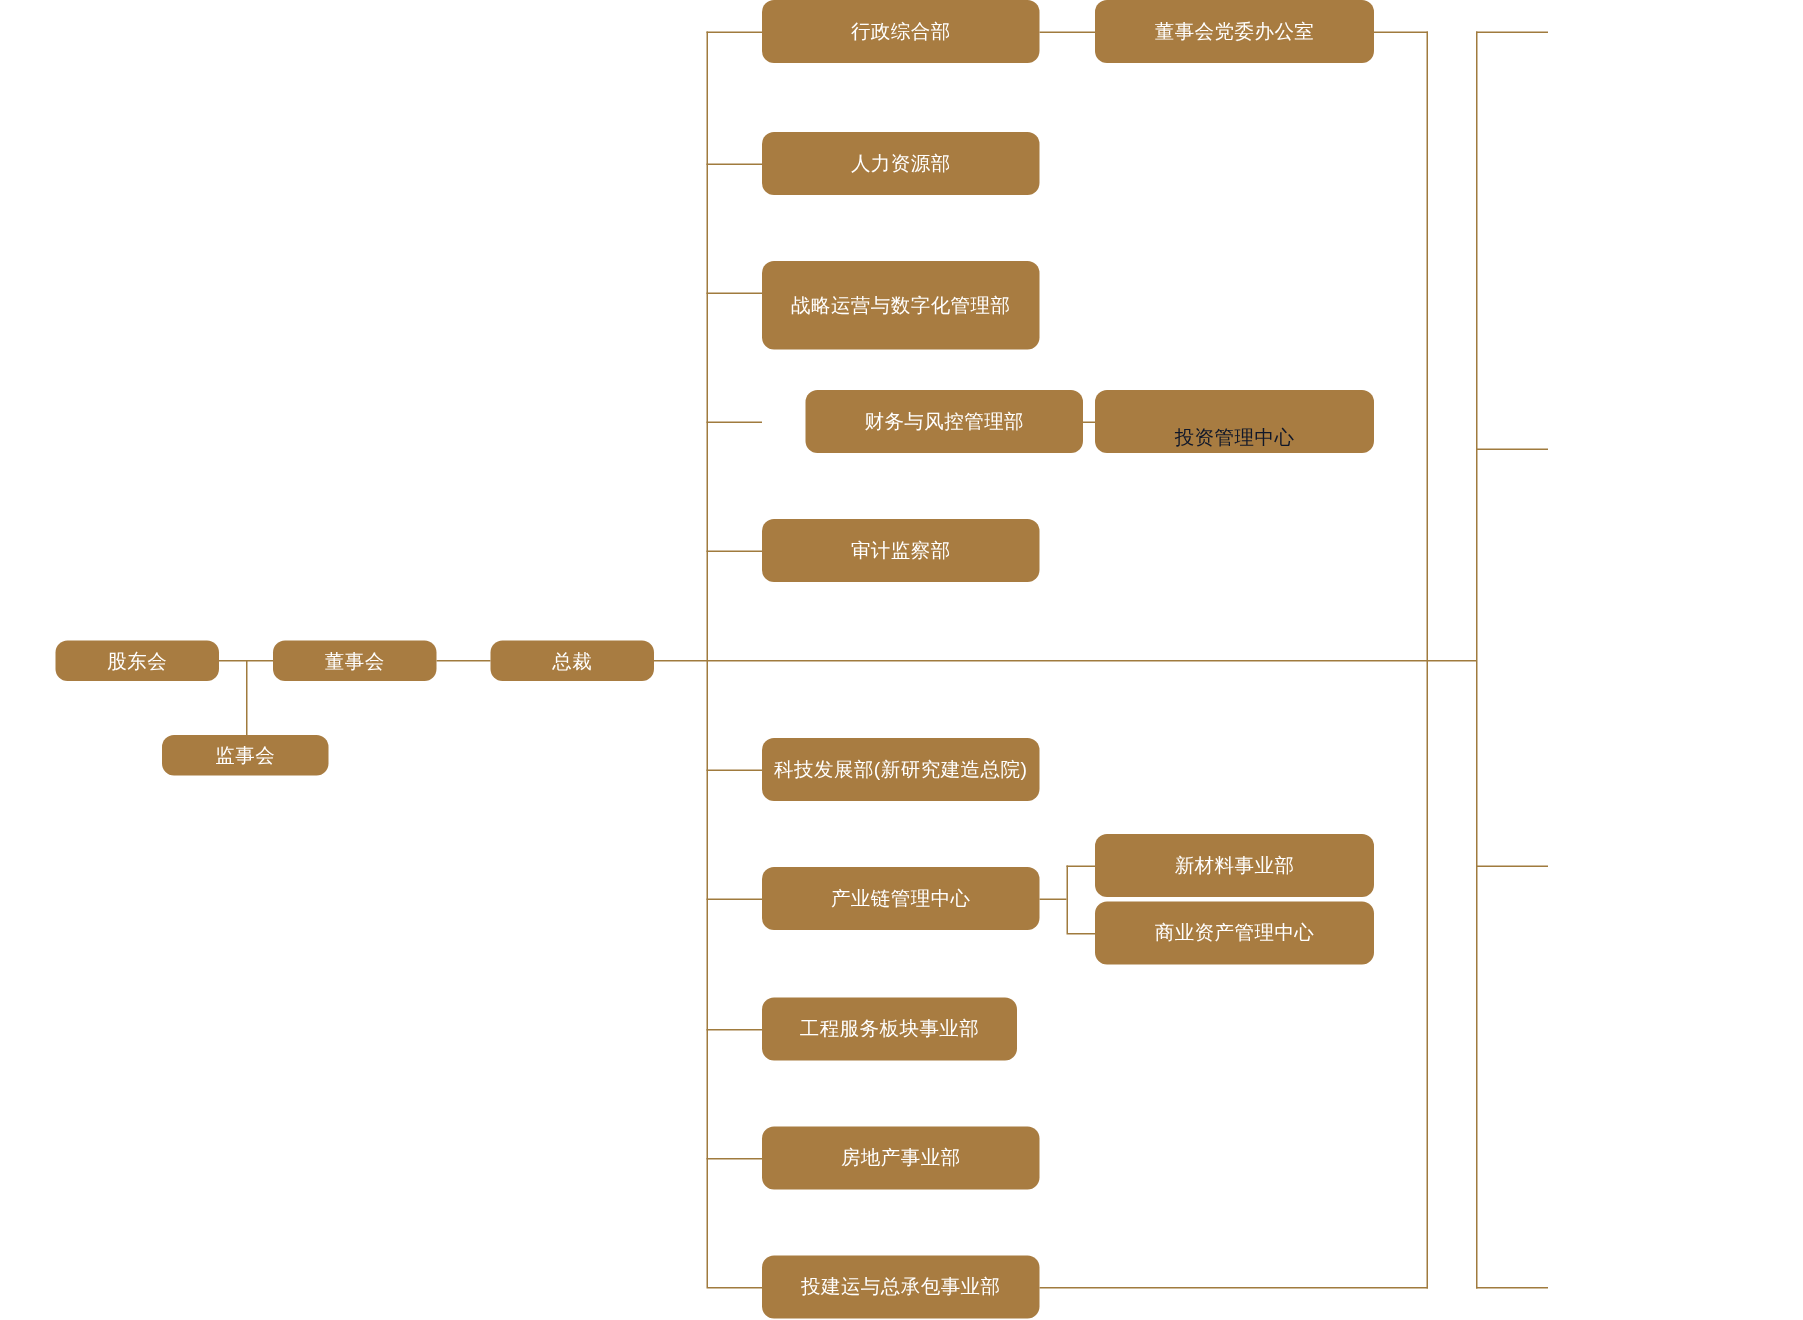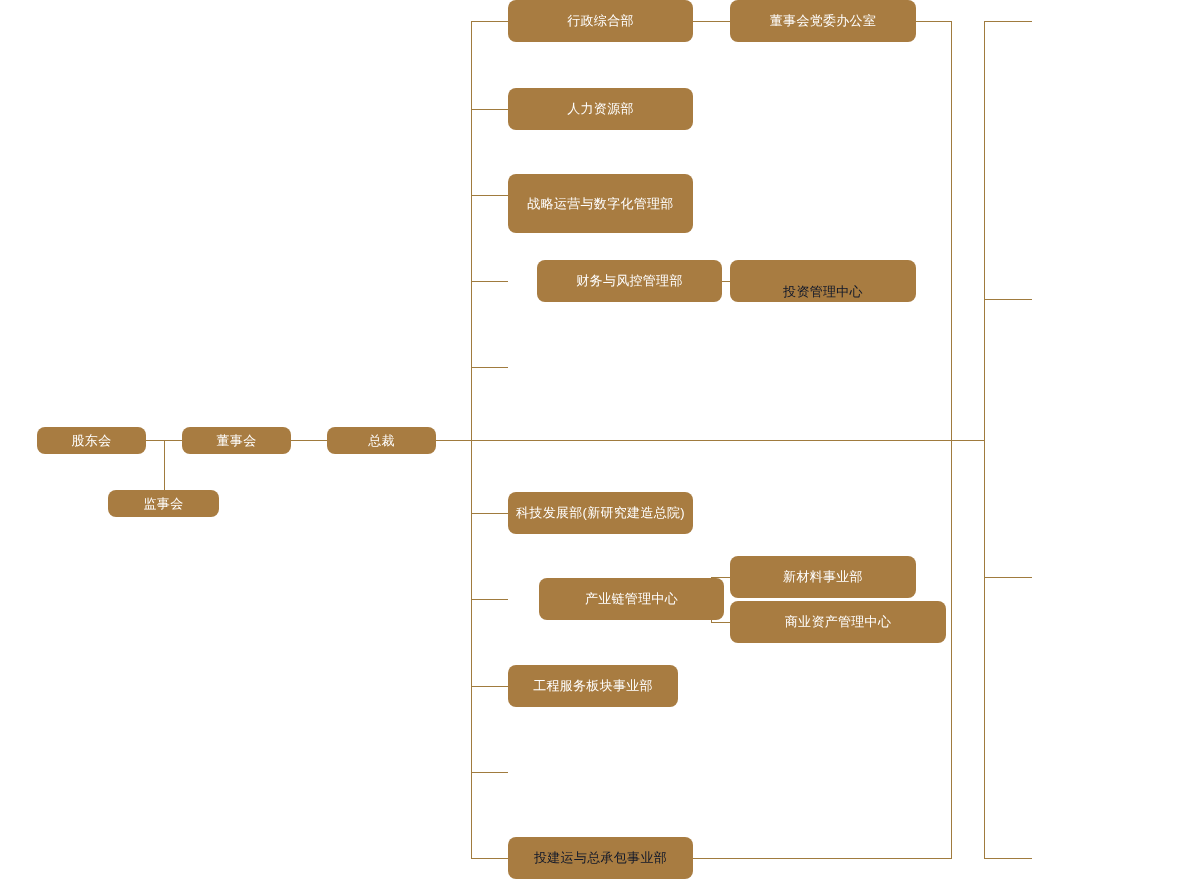--- a/index.html
+++ b/index.html
@@ -121,39 +121,45 @@
   </div>
 
   <div class="node" style="left: 508px; top: 260px; width: 185px; height: 42px; background: rgb(168, 124, 65); color: rgb(255, 255, 255); margin-left: 29px;">
     <span>财务与风控管理部</span>
   </div>
 
   <div class="node" style="left: 730px; top: 260px; width: 186px; height: 42px; background: rgb(168, 124, 65); color: #0f172a; align-items: flex-end;">
     <span>投资管理中心</span>
   </div>
 
+  <div class="node" style="left: 508px; top: 346px; width: 185px; height: 42px; background: rgb(168, 124, 65); color: rgb(255, 255, 255);">
+    <span>审计监察部</span>
+  </div>
 
   <div class="node" style="left: 508px; top: 492px; width: 185px; height: 42px; background: rgb(168, 124, 65); color: rgb(255, 255, 255);">
     <span>科技发展部(新研究建造总院)</span>
   </div>
 
-  <div class="node" style="left: 508px; top: 578px; width: 185px; height: 42px; background: rgb(168, 124, 65); color: rgb(255, 255, 255); margin-left: 31px;">
+  <div class="node" style="left: 508px; top: 578px; width: 185px; height: 42px; background: rgb(168, 124, 65); color: rgb(255, 255, 255);">
     <span>产业链管理中心</span>
   </div>
 
   <div class="node" style="left: 730px; top: 556px; width: 186px; height: 42px; background: rgb(168, 124, 65); color: rgb(255, 255, 255);">
     <span>新材料事业部</span>
   </div>
 
-  <div class="node" style="left: 730px; top: 601px; width: 216px; height: 42px; background: rgb(168, 124, 65); color: rgb(255, 255, 255);">
+  <div class="node" style="left: 730px; top: 601px; width: 186px; height: 42px; background: rgb(168, 124, 65); color: rgb(255, 255, 255);">
     <span>商业资产管理中心</span>
   </div>
 
   <div class="node" style="left: 508px; top: 665px; width: 170px; height: 42px; background: rgb(168, 124, 65); color: rgb(255, 255, 255);">
     <span>工程服务板块事业部</span>
   </div>
 
+  <div class="node" style="left: 508px; top: 751px; width: 185px; height: 42px; background: rgb(168, 124, 65); color: rgb(255, 255, 255);">
+    <span>房地产事业部</span>
+  </div>
 
-  <div class="node" style="left: 508px; top: 837px; width: 185px; height: 42px; background: rgb(168, 124, 65); color: #0f172a;">
+  <div class="node" style="left: 508px; top: 837px; width: 185px; height: 42px; background: rgb(168, 124, 65); color: #ffffff;">
     <span>投建运与总承包事业部</span>
   </div>
 
 </div>
 
 </body></html>

